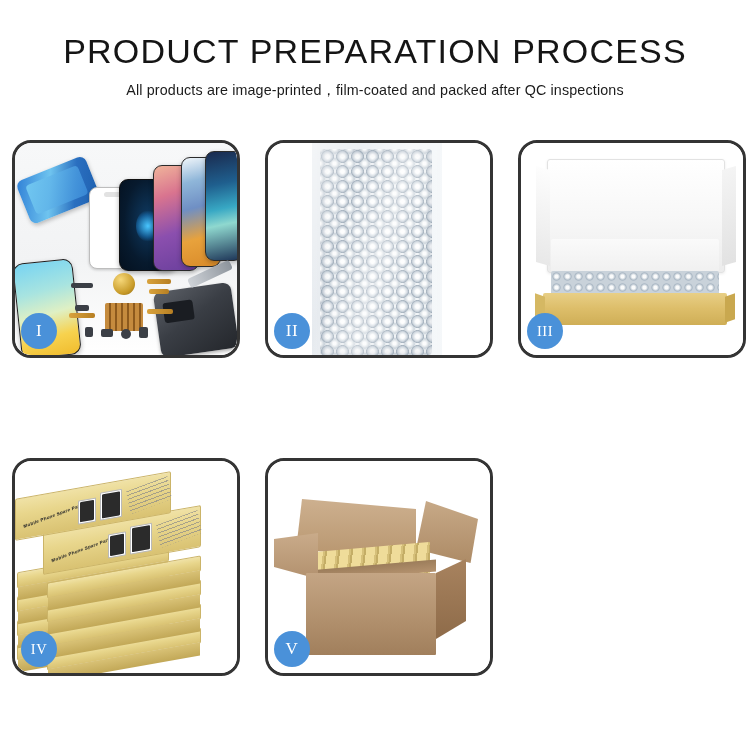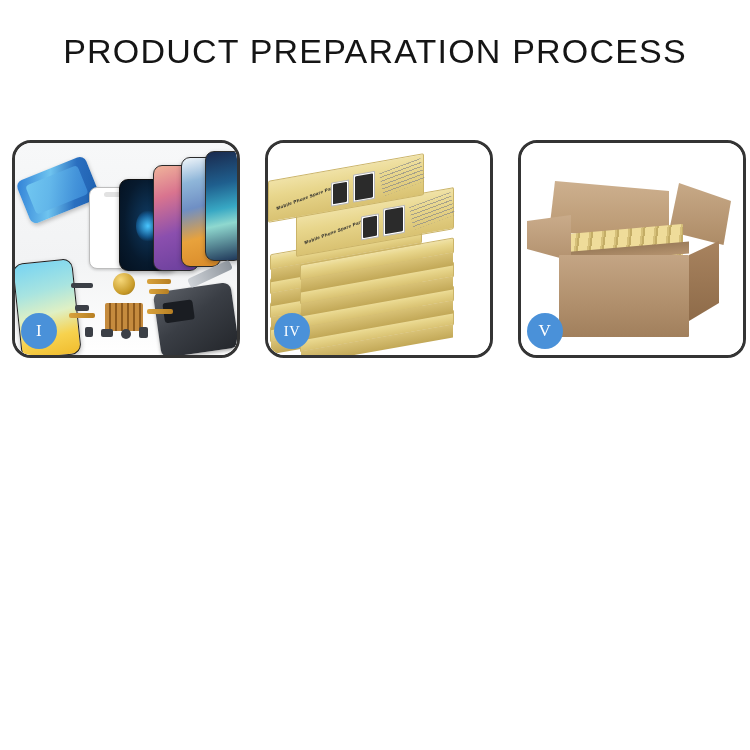--- a/index.html
+++ b/index.html
@@ -354,20 +354,21 @@
     transform:skewX(-3deg);
   }
 </style>
 </head>
 <body>
 
 <div class="page">
 
   <div class="header">
     <div class="title">PRODUCT PREPARATION PROCESS</div>
+    <div class="subtitle">All products are image-printed，film-coated and packed after QC inspections</div>
   </div>
 
   <div class="grid">
 
     <div class="panel">
       <div class="photo p1">
         <div class="lcd-blue"></div>
         <div class="scr-front"></div>
         <div class="phone-dark"></div>
         <div class="phone-purple"></div>
@@ -387,21 +388,39 @@
           <span class="pt" style="left:30px;top:54px;width:12px;height:8px;"></span>
           <span class="pt" style="left:50px;top:54px;width:10px;height:10px;border-radius:50%;"></span>
           <span class="pt" style="left:68px;top:52px;width:9px;height:11px;"></span>
           <span class="pt" style="left:4px;top:30px;width:14px;height:6px;"></span>
         </div>
         <div class="screwdriver"></div>
       </div>
       <div class="badge">I</div>
     </div>
 
-
+    <div class="panel">
+      <div class="photo p2">
+        <div class="wrap-bg"></div>
+        <div class="bubbles"></div>
+        <div class="bubbles2"></div>
+        <div class="wrap-sheen"></div>
+      </div>
+      <div class="badge">II</div>
+    </div>
+
+    <div class="panel">
+      <div class="photo p3">
+        <div class="lid"></div>
+        <div class="foam"></div>
+        <div class="bubble-inner"></div>
+        <div class="box3"></div>
+      </div>
+      <div class="badge small">III</div>
+    </div>
 
     <div class="panel">
       <div class="photo p4">
         <div class="stack">
 
           <div class="sbox" style="left:2px;top:170px;width:150px;height:14px;transform:skewY(-10deg);">
               <span class="side"></span>
             </div>
           <div class="sbox" style="left:2px;top:146px;width:150px;height:14px;transform:skewY(-10deg);">
               <span class="side"></span>

